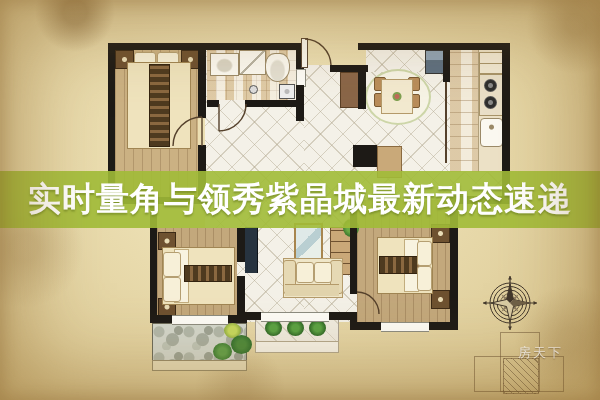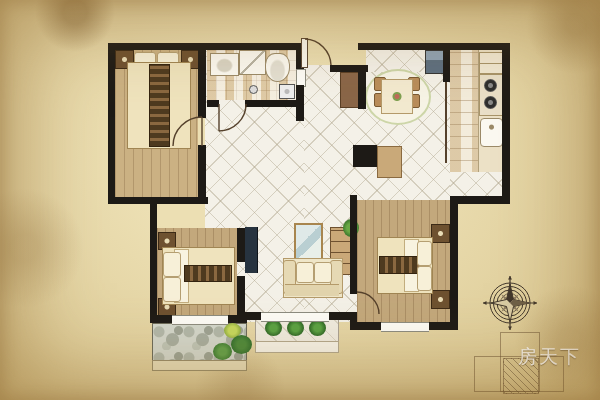--- a/index.html
+++ b/index.html
@@ -54,21 +54,21 @@
     background:rgba(161,187,55,.9);display:flex;align-items:center;justify-content:center;}
   #banner span{color:#fff;font-size:33px;font-weight:bold;letter-spacing:1px;white-space:nowrap;
     text-shadow:0 2px 2px rgba(100,120,30,.55);}
   
   #fang{left:452px;top:328px;width:148px;height:70px;z-index:20;}
   .oline{border:1px solid rgba(110,85,55,.55);}
   #hatch{background:repeating-linear-gradient(45deg, rgba(90,70,45,.5) 0 1px, transparent 1px 5px);
          border:1px solid rgba(110,85,55,.55);}
   #fangtxt{left:0;top:26px;width:148px;text-align:center;font-size:33px;font-weight:bold;
     letter-spacing:-1px;color:rgba(252,250,243,.85);text-shadow:0 1px 2px rgba(80,60,30,.4);white-space:nowrap;}
-  #fangcn{left:66px;top:16px;font-size:19px;letter-spacing:2px;color:rgba(255,255,255,.9);
+  #fangcn{left:66px;top:16px;font-size:13px;letter-spacing:2px;color:rgba(255,255,255,.9);
     text-shadow:0 1px 1px rgba(80,60,30,.5);white-space:nowrap;font-family:Liberation Serif, serif;}
   svg{display:block;}
 </style>
 </head>
 <body>
 
 <div id="stage">
   <div class="ab" id="parchment"></div>
 
   <div class="ab" style="left:0;top:0;width:600px;height:400px;z-index:1;">
@@ -219,15 +219,18 @@
     </g>
   </svg>
 
   <div class="ab" id="fang">
     <div class="ab oline" style="left:22px;top:28px;width:88px;height:34px;"></div>
     <div class="ab oline" style="left:48px;top:4px;width:38px;height:58px;"></div>
     <div class="ab" id="hatch" style="left:51px;top:30px;width:34px;height:34px;"></div>
     <div class="ab" id="fangcn">房天下</div>
   </div>
 
+  <div class="ab" id="banner">
+    <span>实时量角与领秀紫晶城最新动态速递</span>
+  </div>
 
   <div class="ab" id="vignette"></div>
 </div>
 
 </body></html>

